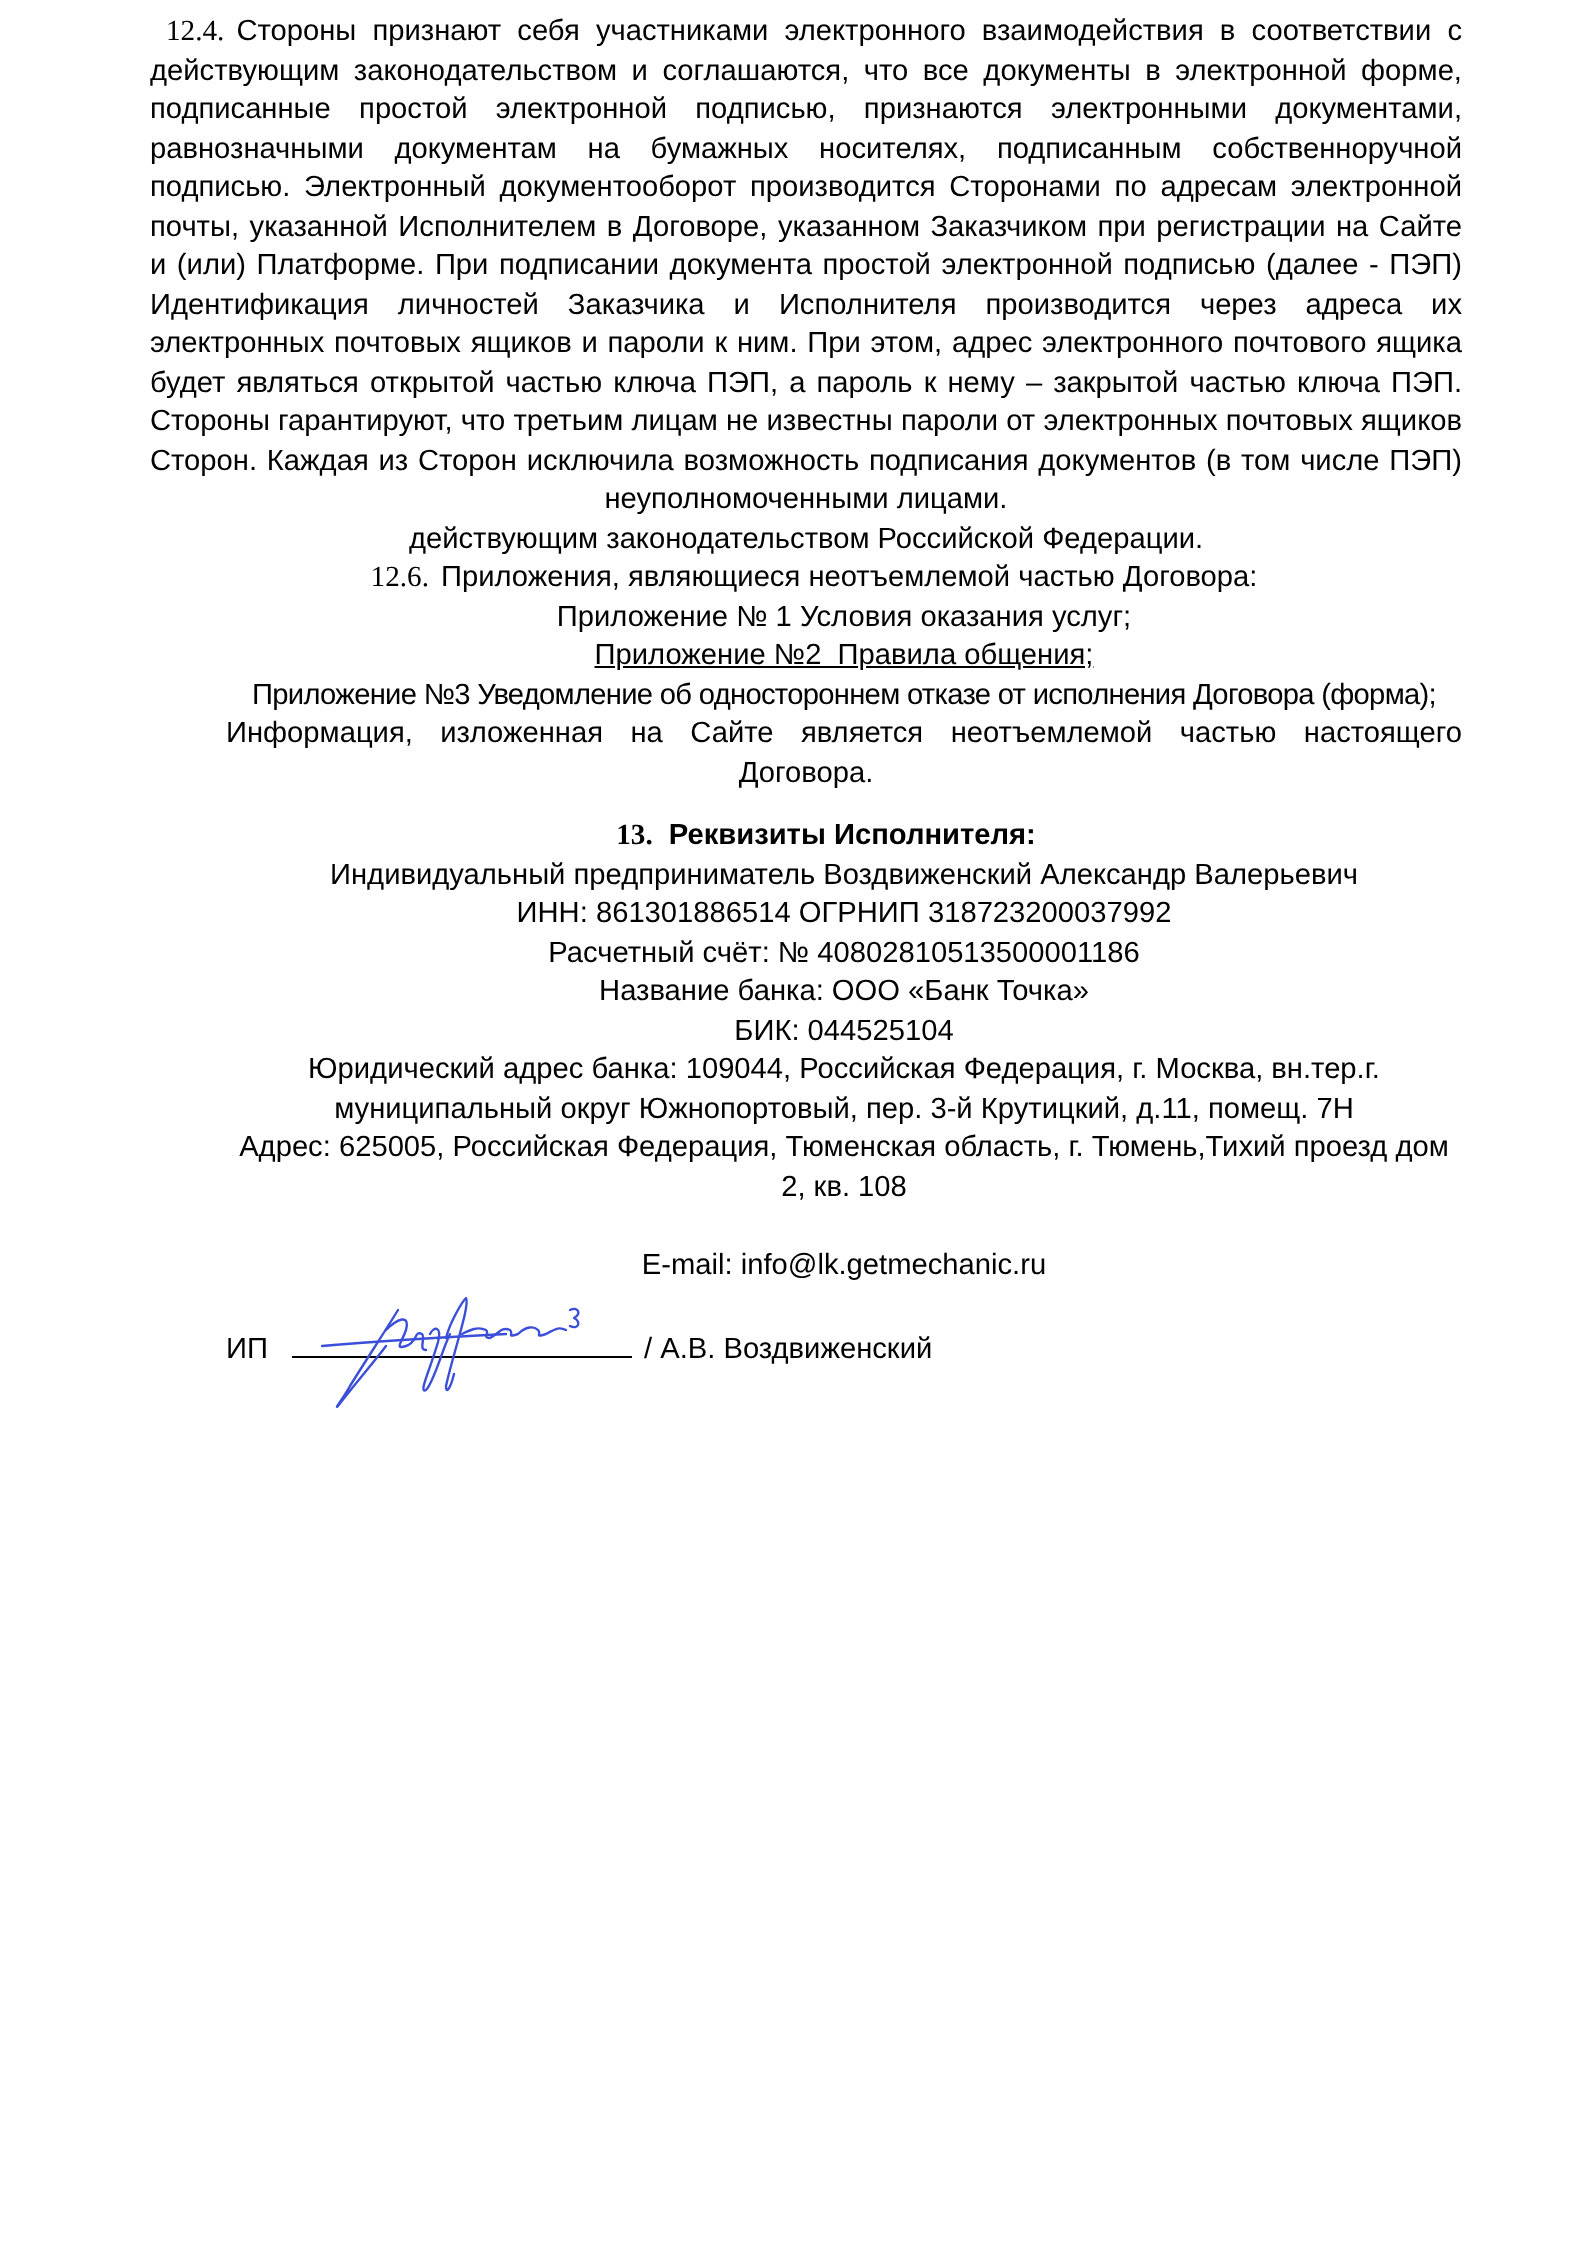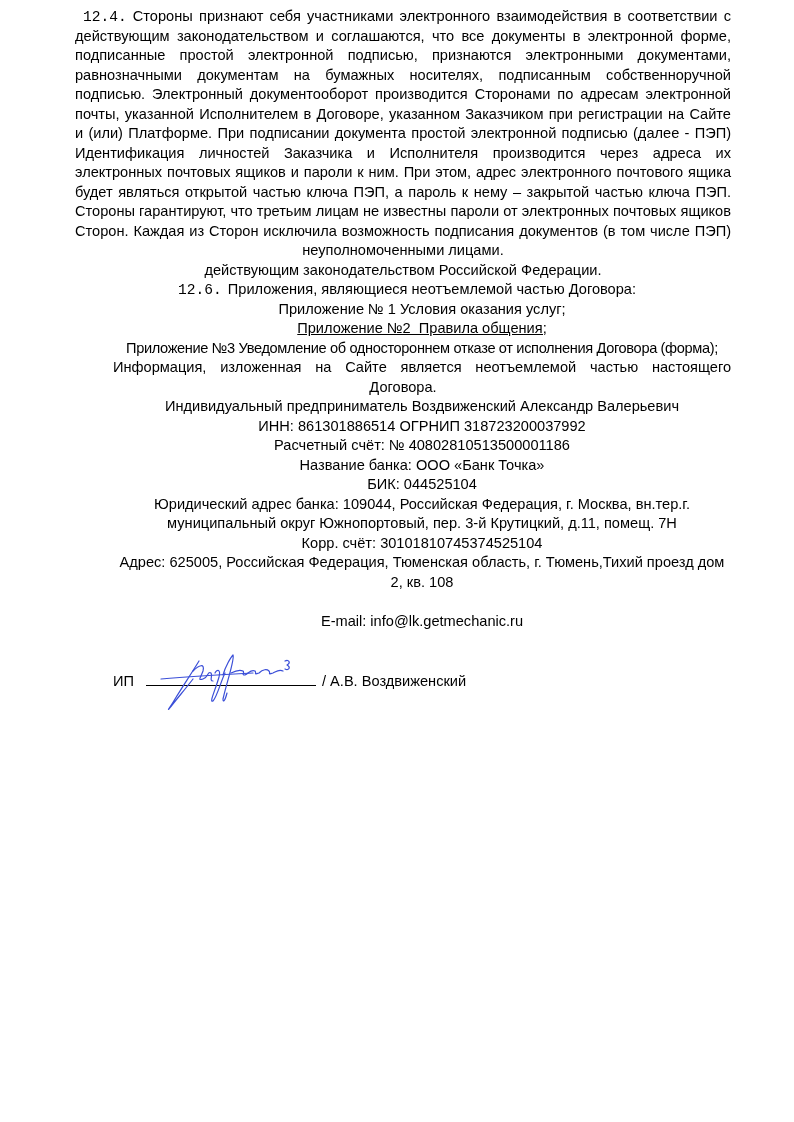--- a/index.html
+++ b/index.html
@@ -26,21 +26,21 @@
       height: 19.5px;
       line-height: 19.5px;
       white-space: nowrap;
     }
     .just {
       text-align: justify;
       text-align-last: justify;
     }
     .left { text-align: center; }
     .num {
-      font-family: Liberation Mono, monospace;
+      font-family: Liberation Serif, serif;
       font-size: 14.6px;
       display: inline-block;
       margin-left: 8px;
       margin-right: 6px;
     }
     .ind { padding-left: 38px; }
     .gap { height: 19.5px; }
     .heading {
       text-align: center;
       font-weight: bold;
@@ -55,21 +55,21 @@
     }
     .req {
       padding-left: 38px;
     }
     .bold { font-weight: normal; }
     .sigrow {
       position: relative;
       padding-left: 38px;
       height: 24px;
       line-height: 24px;
-      margin-top: 38px;
+      margin-top: 20px;
     }
     .sigline {
       display: inline-block;
       width: 170px;
       border-bottom: 1px solid #000;
       height: 14px;
       margin: 0 6px 0 12px;
       vertical-align: baseline;
     }
     .signature {
@@ -107,30 +107,30 @@
 
   <div>
     <div class="line left"><span class="num">12.6.</span><span>Приложения, являющиеся неотъемлемой частью Договора:</span></div>
     <div class="line left ind">Приложение № 1 Условия оказания услуг;</div>
     <div class="line left ind" style="white-space:pre;text-decoration:underline;">Приложение №2  Правила общения;</div>
     <div class="line left ind" style="letter-spacing:-0.35px;">Приложение №3 Уведомление об одностороннем отказе от исполнения Договора (форма);</div>
     <div class="line just ind">Информация, изложенная на Сайте является неотъемлемой частью настоящего</div>
     <div class="line left">Договора.</div>
   </div>
 
+  <div class="heading"><span class="hnum">13.</span><span>Реквизиты Исполнителя:</span></div>
 
   <div class="req">
     <div class="line left bold">Индивидуальный предприниматель Воздвиженский Александр Валерьевич</div>
     <div class="line left">ИНН: 861301886514 ОГРНИП 318723200037992</div>
     <div class="line left">Расчетный счёт: № 40802810513500001186</div>
     <div class="line left">Название банка: ООО «Банк Точка»</div>
     <div class="line left">БИК: 044525104</div>
     <div class="line left">Юридический адрес банка: 109044, Российская Федерация, г. Москва, вн.тер.г.</div>
     <div class="line left">муниципальный округ Южнопортовый, пер. 3-й Крутицкий, д.11, помещ. 7Н</div>
-    <div class="line left">Корр. счёт: 30101810745374525104</div>
     <div class="line left">Адрес: 625005, Российская Федерация, Тюменская область, г. Тюмень,Тихий проезд дом</div>
     <div class="line left">2, кв. 108</div>
     <div class="gap"></div>
     <div class="line left">E-mail: info@lk.getmechanic.ru</div>
   </div>
 
   <div class="sigrow">
     <span>ИП</span><span class="sigline"></span><span>/ А.В. Воздвиженский</span>
     <svg class="signature" viewBox="0 0 150 62" fill="none" stroke="#3b4fd8" stroke-width="1.2" stroke-linecap="round" stroke-linejoin="round">
       <path d="M46 10 C40 20, 30 35, 22 48 C18 55, 14 60, 16 58 C22 50, 34 36, 40 28"></path>

